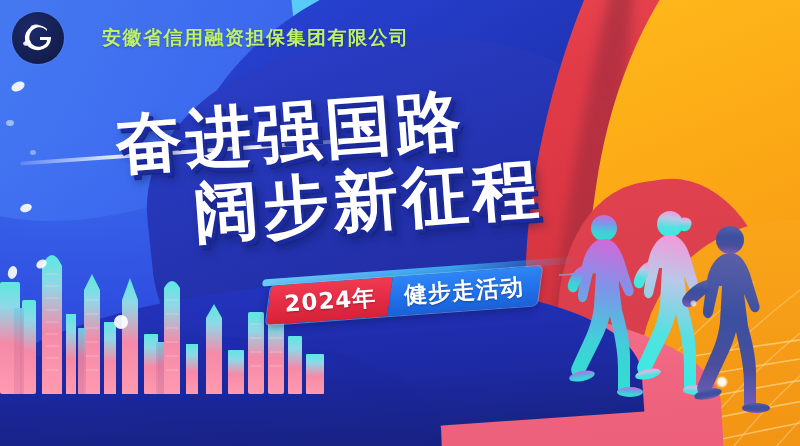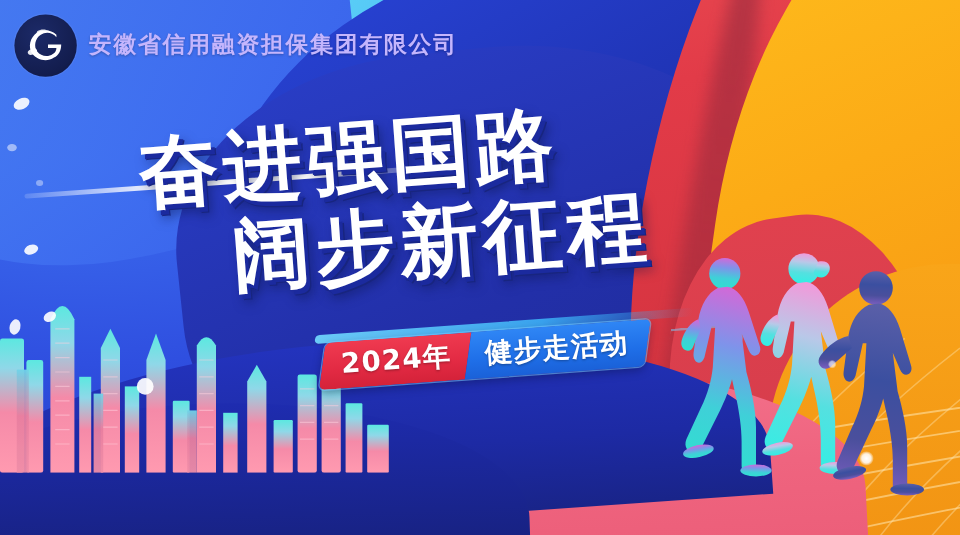--- a/index.html
+++ b/index.html
@@ -122,24 +122,25 @@
   }
   .logo-mark{
     width:52px;height:52px;border-radius:50%;
     background:radial-gradient(circle at 38% 32%,#1c2a68 0%,#131d4e 70%,#0d1438 100%);
     display:flex;align-items:center;justify-content:center;
     flex:0 0 auto;
     box-shadow:0 0 0 1px rgba(255,255,255,.06);
   }
   .logo-text{display:flex;flex-direction:column;gap:2px;}
   .logo-cn{
-    color:#c4b5fd;font-size:19px;font-weight:bold;letter-spacing:1.5px;
+    color:#bef264;font-size:19px;font-weight:bold;letter-spacing:1.5px;
     line-height:1.05;
     text-shadow:0 1px 2px rgba(0,0,0,.25);
     white-space:nowrap;
+    margin-left:28px;
   }
   .logo-en{
     color:#e9eefc;font-size:12.5px;letter-spacing:.3px;line-height:1.05;
     white-space:nowrap;
     opacity:.96;
   }
 
   
   .headline{
     position:absolute;z-index:25;

